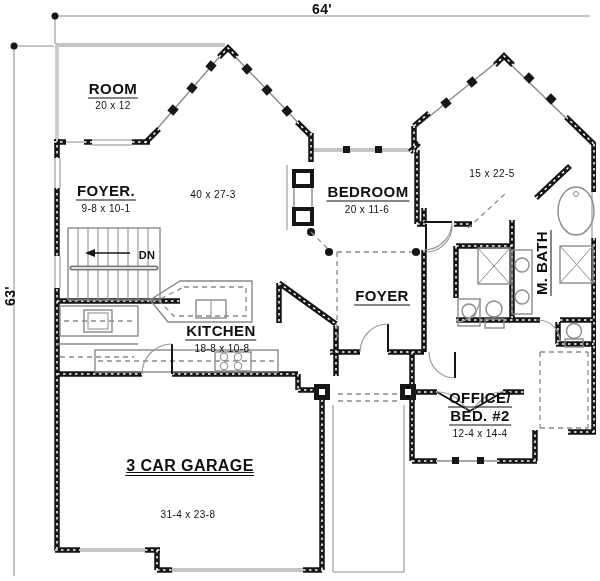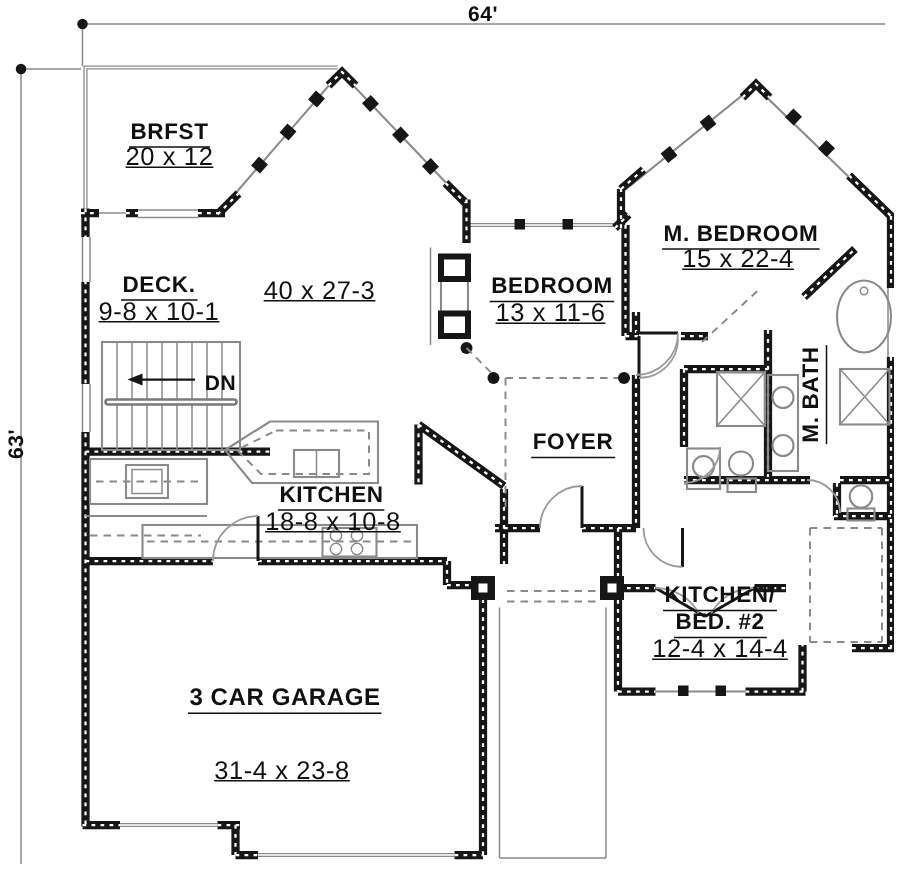--- a/index.html
+++ b/index.html
@@ -8,24 +8,24 @@
     --text:#101010;
     --background:#ffffff;
   }
   html,body{margin:0;padding:0;background:var(--background);}
   #plan{position:relative;width:596px;height:581px;background:var(--background);
         font-family:"Liberation Sans",sans-serif;overflow:hidden;}
   #plan svg{position:absolute;left:0;top:0;}
   .lbl{position:absolute;transform:translate(-50%,-50%);color:var(--text);
        font-weight:bold;font-size:15px;letter-spacing:.4px;white-space:nowrap;z-index:5;}
   .lbl .u{border-bottom:1.8px solid currentColor;padding:0 1px 1px;}
-  .dim{font-weight:normal;font-size:17px;letter-spacing:.4px;text-decoration:underline;}
+  .dim{font-weight:normal;font-size:10px;letter-spacing:.4px;}
   .vert{transform:translate(-50%,-50%) rotate(-90deg);}
-  .small{font-size:14px;}
-  .big{font-size:16px;}
+  .small{font-size:11px;}
+  .big{font-size:16px;text-decoration:underline;}
   .meas{font-size:14px;}
   
   .w{stroke:var(--wall);stroke-width:5.5;fill:none;stroke-linecap:butt;}
   .wd{stroke:#fff;stroke-width:1.5;fill:none;stroke-dasharray:2.5 3.5;}
   .t{stroke:var(--thin-line);stroke-width:1.4;fill:none;}
   .t1{stroke:var(--thin-line);stroke-width:1;fill:none;}
   .t2{stroke:var(--thin-line);stroke-width:2.8;fill:none;}
   .tw{stroke:#fff;stroke-width:1.1;fill:none;}
   .dash{stroke:var(--thin-line);stroke-width:1.3;fill:none;stroke-dasharray:5 4;}
   .blk{fill:var(--wall);stroke:none;}
@@ -304,42 +304,41 @@
       <path class="leaf" d="M455,352 V378"></path>
       <path class="arc" d="M455,378 A26,26 0 0 1 429,352"></path>
       <path class="leaf" d="M437,392 L470,411 M503,392 L470,411"></path>
       <path class="arc" d="M437,392 A33,33 0 0 1 466,409 M503,392 A33,33 0 0 0 474,409"></path>
     </g>
   </svg>
 
   <div class="lbl meas" style="left:322px;top:9px">64'</div>
   <div class="lbl meas vert" style="left:10px;top:296px">63'</div>
 
-  <div class="lbl" style="left:113px;top:88px"><span class="u">BRFST</span></div>
+  <div class="lbl" style="left:113px;top:88px"><span class="u">ROOM</span></div>
   <div class="lbl dim" style="left:113px;top:105px">20 x 12</div>
 
-  <div class="lbl" style="left:106px;top:190px"><span class="u">DECK.</span></div>
+  <div class="lbl" style="left:106px;top:190px"><span class="u">FOYER.</span></div>
   <div class="lbl dim" style="left:106px;top:208px">9-8 x 10-1</div>
 
   <div class="lbl dim" style="left:213px;top:194px">40 x 27-3</div>
 
   <div class="lbl" style="left:368px;top:191px"><span class="u">BEDROOM</span></div>
-  <div class="lbl dim" style="left:367px;top:209px">13 x 11-6</div>
-
-  <div class="lbl" style="left:494px;top:156px"><span class="u">M. BEDROOM</span></div>
-  <div class="lbl dim" style="left:492px;top:173px">15 x 22-4</div>
+  <div class="lbl dim" style="left:367px;top:209px">20 x 11-6</div>
+
+  <div class="lbl dim" style="left:492px;top:173px">15 x 22-5</div>
 
   <div class="lbl vert" style="left:541px;top:263px"><span class="u">M. BATH</span></div>
 
   <div class="lbl" style="left:221px;top:330px"><span class="u">KITCHEN</span></div>
   <div class="lbl dim" style="left:222px;top:348px">18-8 x 10-8</div>
 
   <div class="lbl" style="left:382px;top:295px"><span class="u">FOYER</span></div>
 
-  <div class="lbl" style="left:480px;top:397px"><span class="u">KITCHEN/</span></div>
+  <div class="lbl" style="left:480px;top:397px"><span class="u">OFFICE/</span></div>
   <div class="lbl" style="left:480px;top:415px"><span class="u">BED. #2</span></div>
   <div class="lbl dim" style="left:480px;top:433px">12-4 x 14-4</div>
 
   <div class="lbl big" style="left:190px;top:466px"><span class="u">3 CAR GARAGE</span></div>
   <div class="lbl dim" style="left:188px;top:514px">31-4 x 23-8</div>
 
   <div class="lbl small" style="left:147px;top:255px">DN</div>
 </div>
 
 </body></html>

